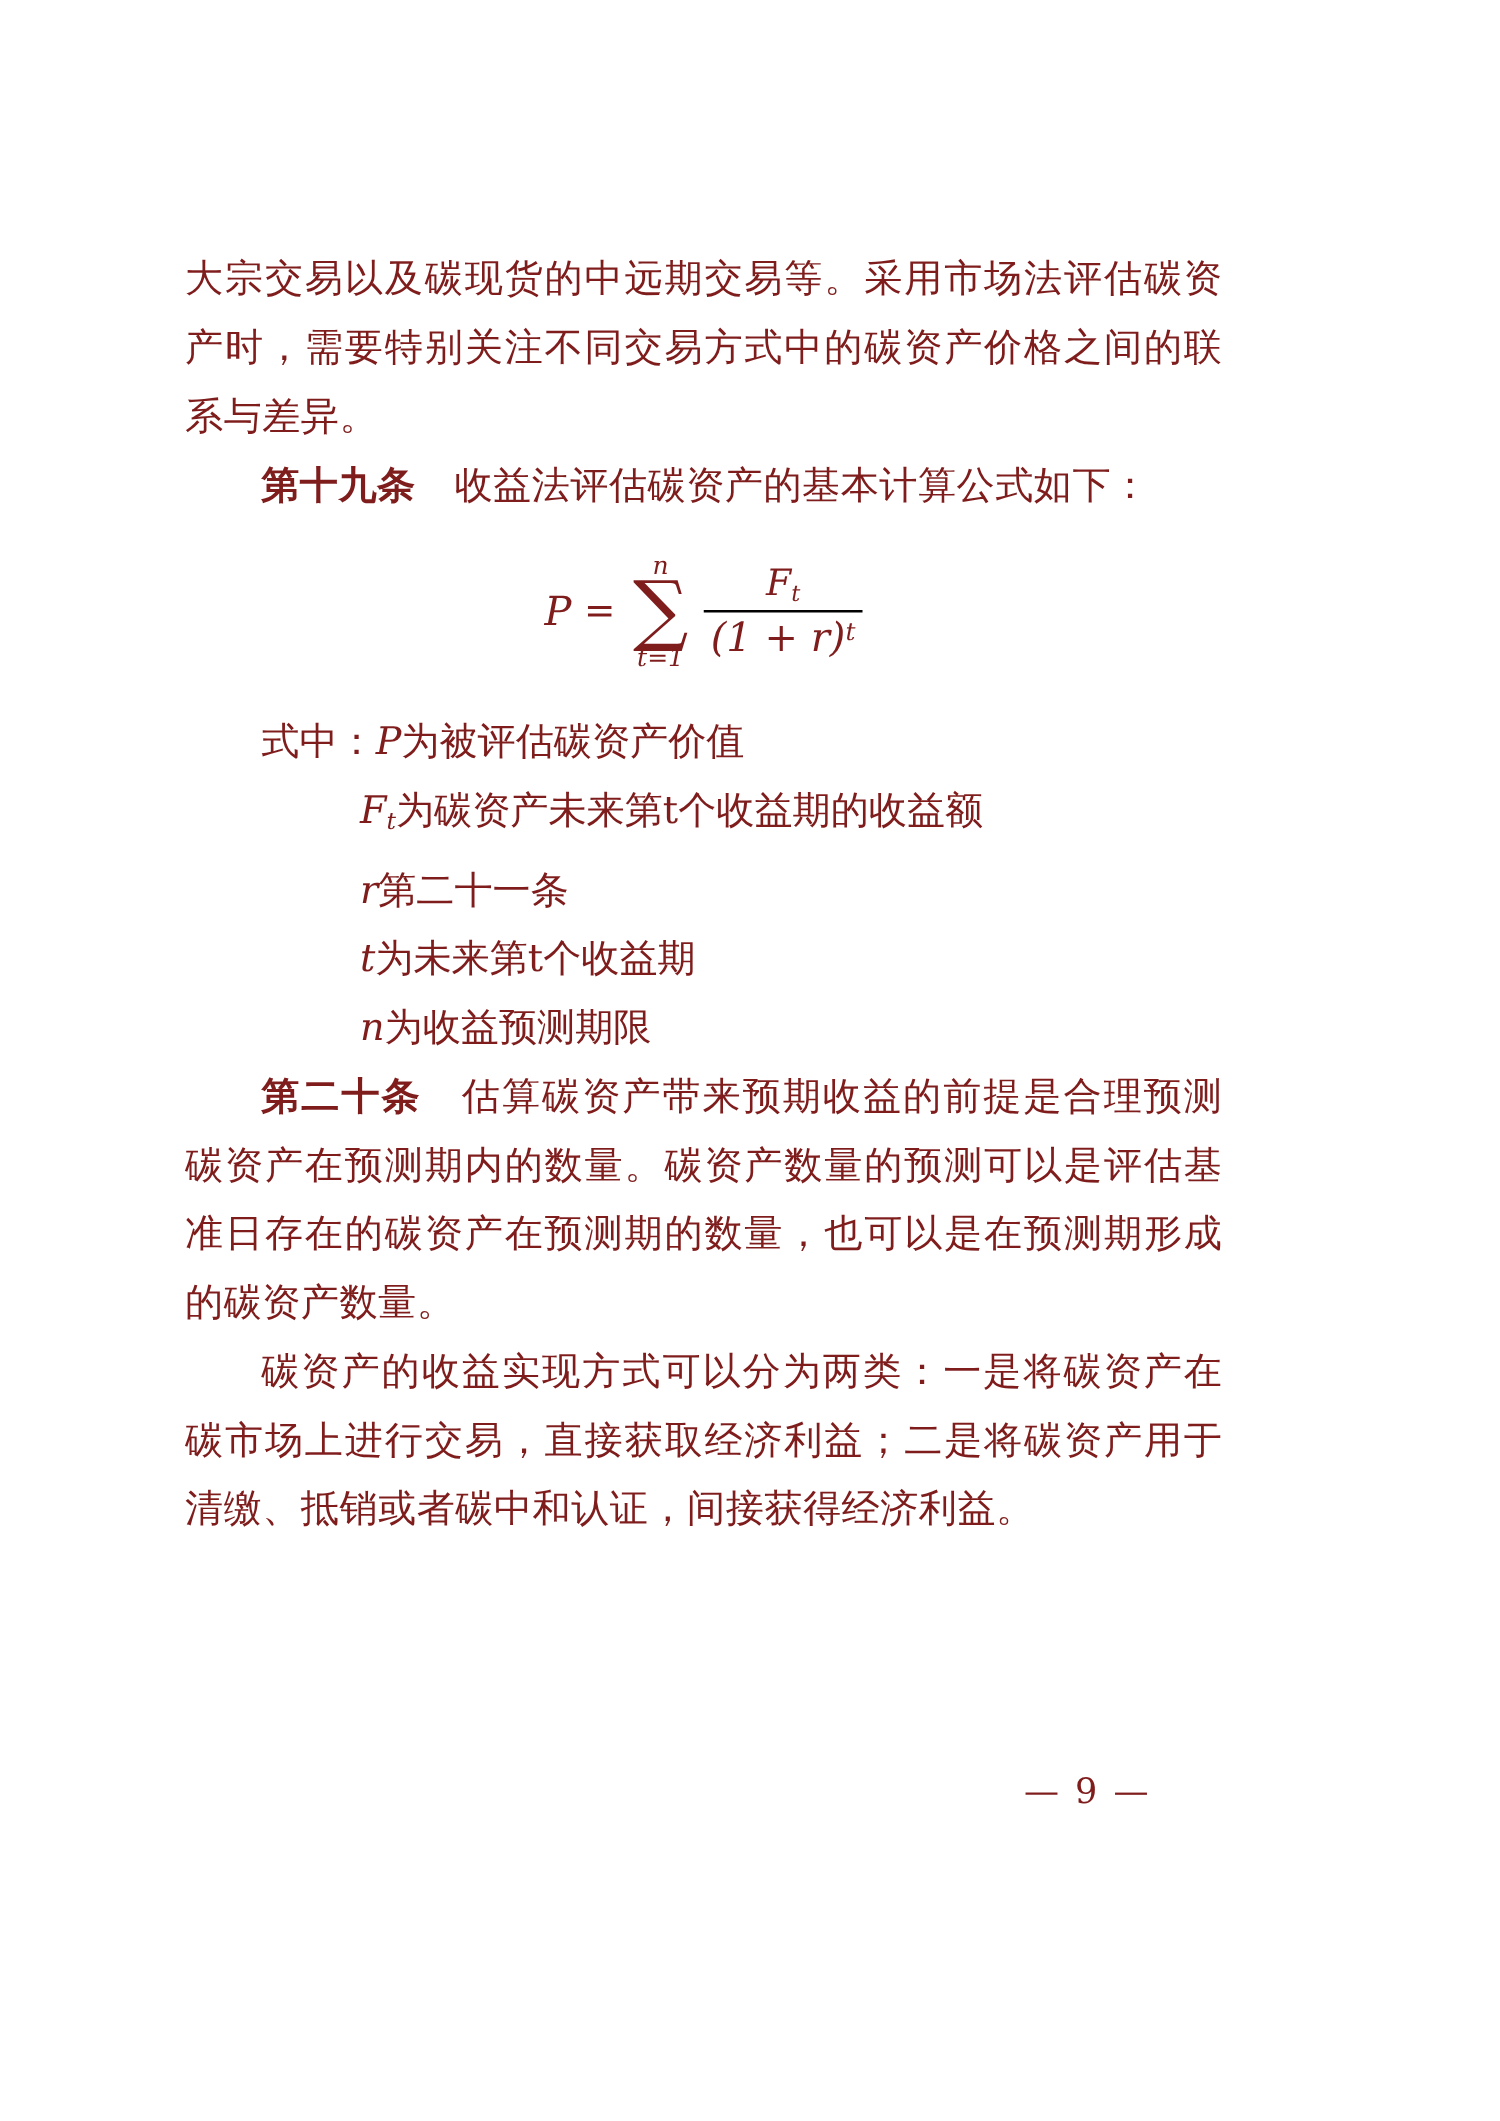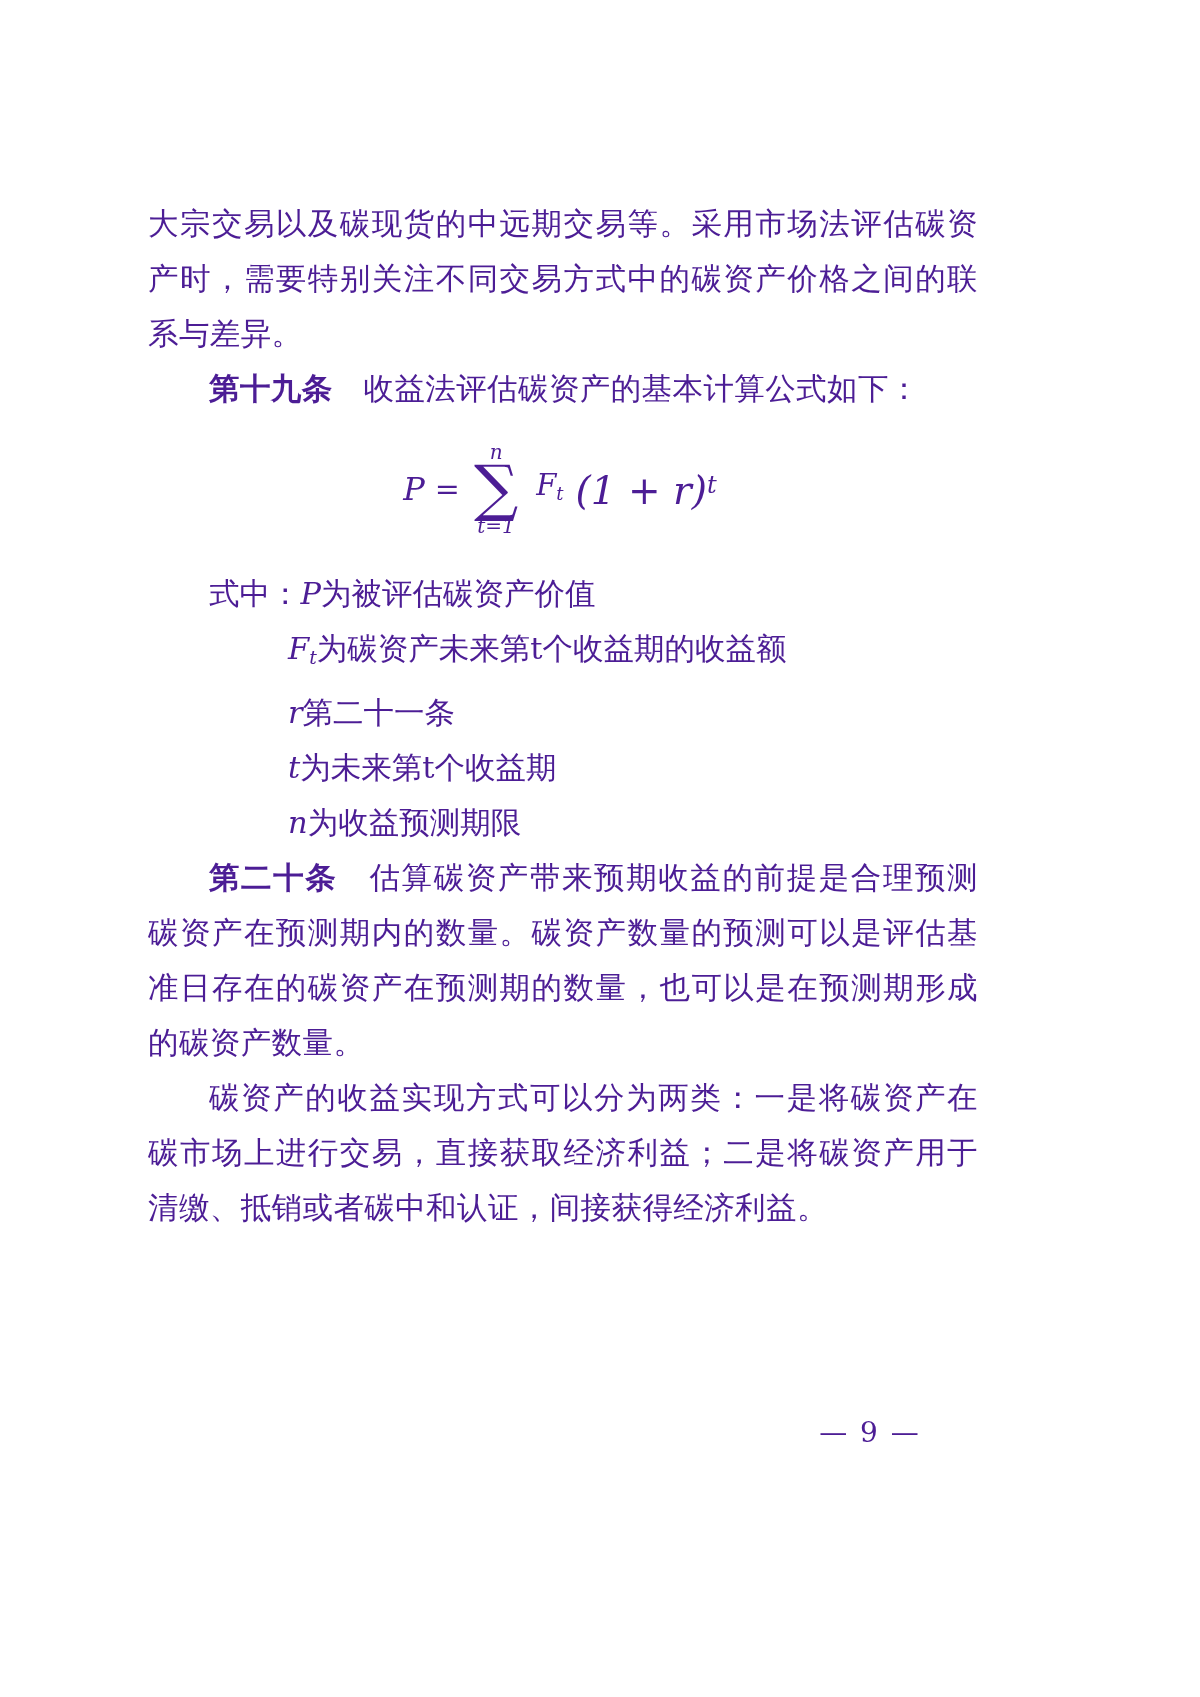--- a/index.html
+++ b/index.html
@@ -7,21 +7,21 @@
     padding: 0;
     background: #ffffff;
   }
   .page {
     position: relative;
     width: 1200px;
     height: 1697px;
     background: #ffffff;
     margin: 0 auto;
     font-family: "DejaVu Serif", "Liberation Serif", serif;
-    color: #4c1d95;
+    color: #7f1d1d;
     overflow: hidden;
   }
   .content {
     position: absolute;
     left: 148px;
     top: 196px;
     width: 830px;
   }
   .para {
     font-size: 30.5px;
@@ -84,36 +84,36 @@
     font-family: "DejaVu Serif", serif;
   }
   .sigma-bot {
     font-size: 20px;
     font-style: italic;
     line-height: 1;
     margin-top: 2px;
   }
   .frac {
     display: inline-flex;
-    flex-direction: row;
+    flex-direction: column;
     align-items: center;
     justify-content: center;
   }
   .frac-num {
     font-size: 29px;
     font-style: italic;
     padding: 0 6px 3px 6px;
   }
   .frac-bar {
     width: 100%;
     height: 1.6px;
     background: #000;
   }
   .frac-den {
-    font-size: 39px;
+    font-size: 32px;
     font-style: italic;
     padding: 4px 6px 0 6px;
     white-space: nowrap;
   }
   sub.it {
     font-size: 0.62em;
     font-style: italic;
     vertical-align: -0.28em;
   }
   sup.it {

